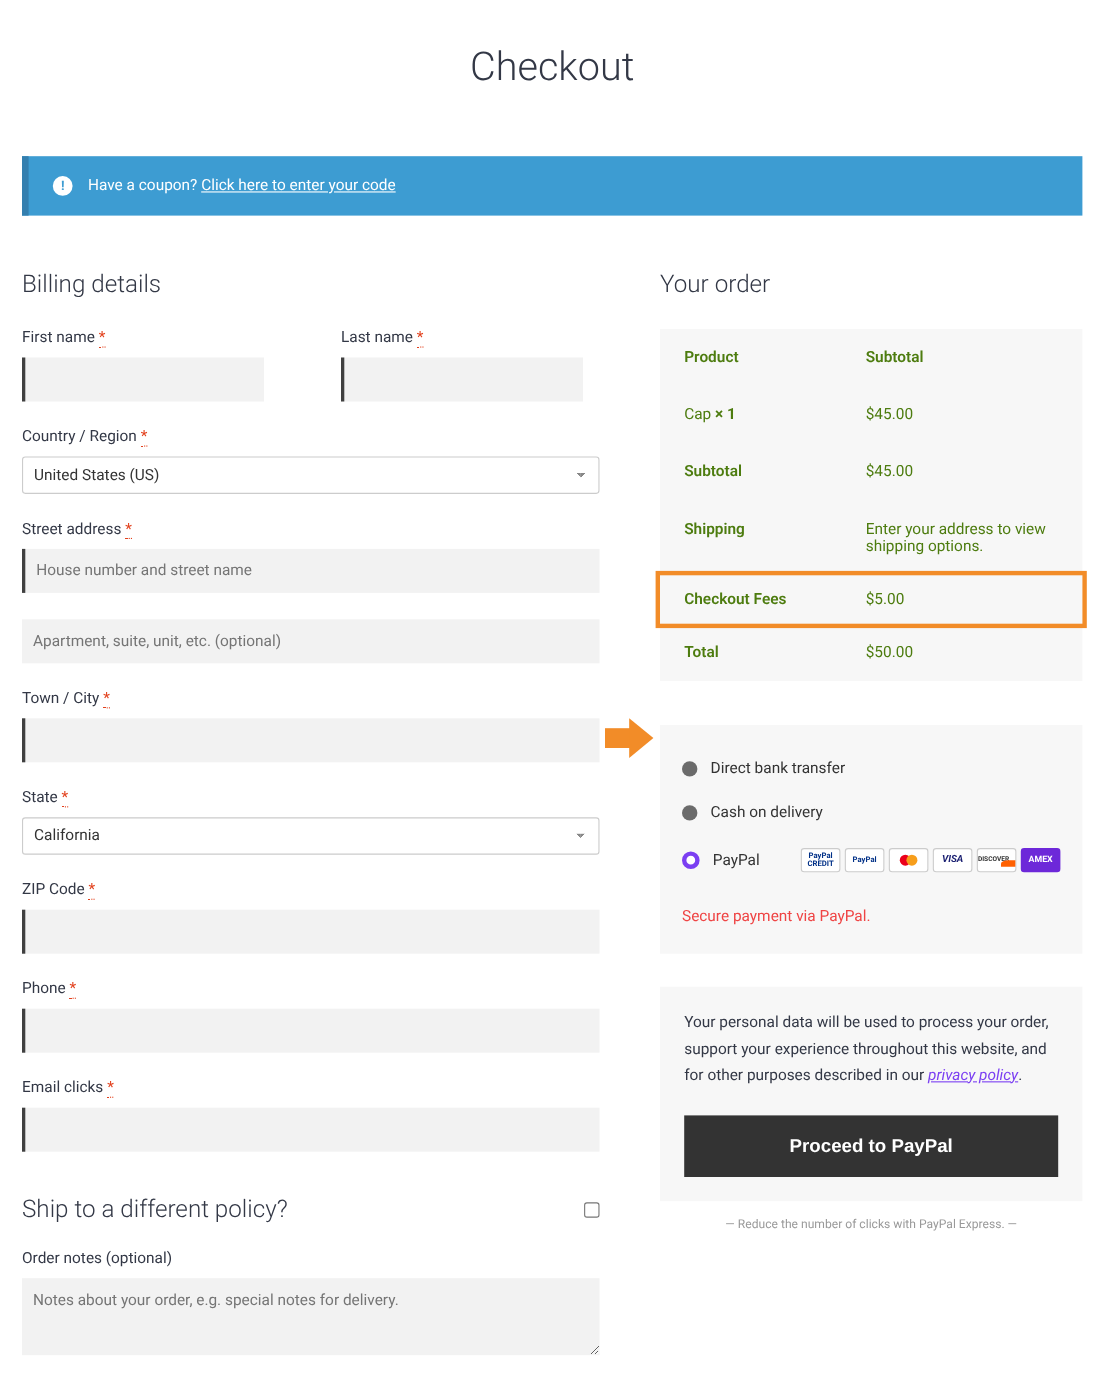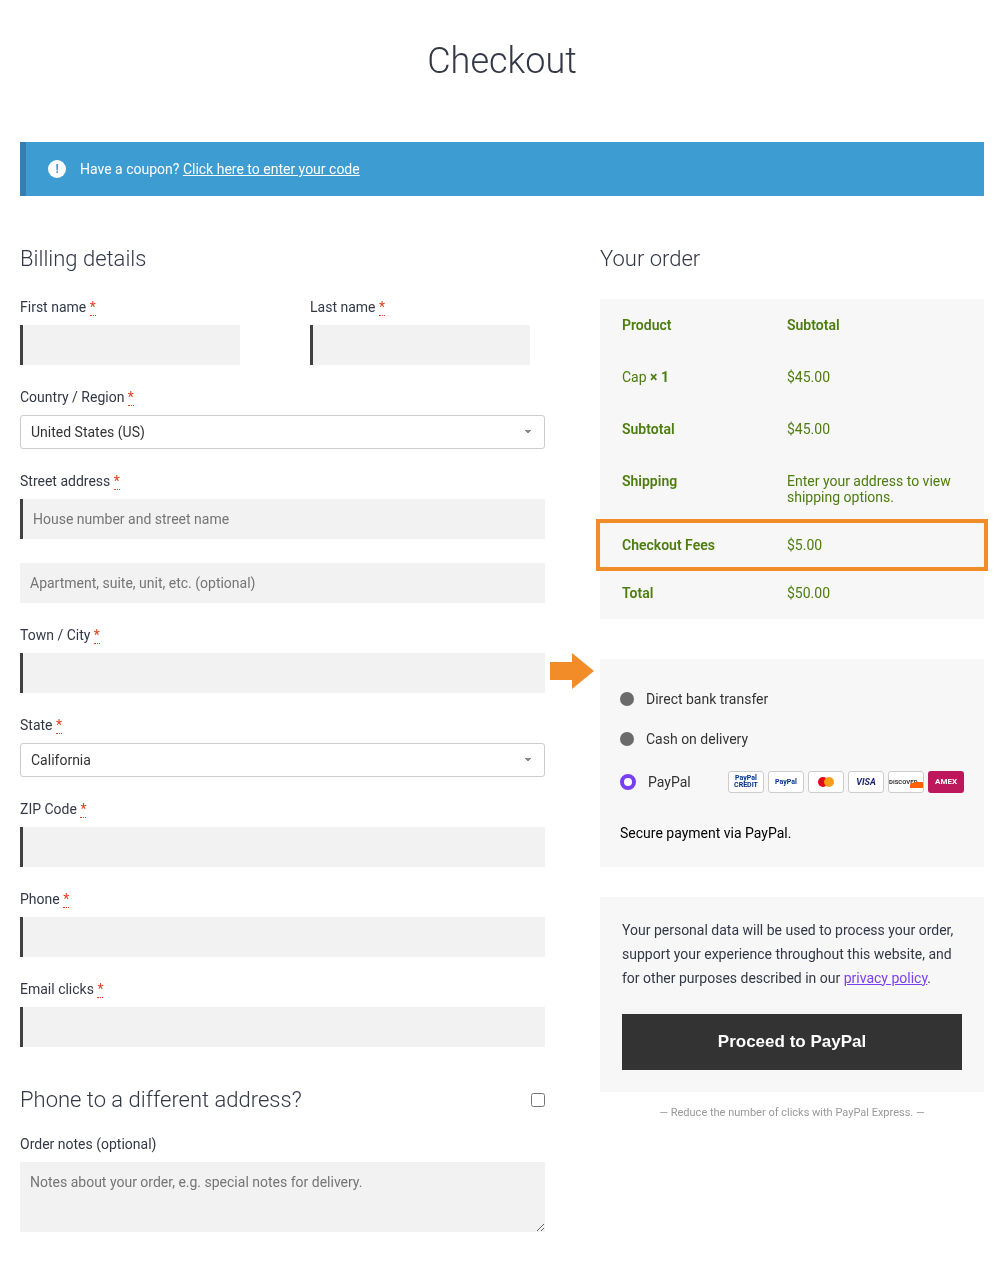--- a/index.html
+++ b/index.html
@@ -130,31 +130,31 @@
       border: 4px solid #7b3ff2;
       background: #fff;
       box-sizing: border-box;
     }
     .card-icons { display:flex; gap:4px; }
     .card-icon {
       width: 36px; height: 22px; border:1px solid #ccc; border-radius:3px;
       background:#fff; font-size:7px; display:flex;align-items:center;justify-content:center;
       font-weight:bold; text-align:center; line-height:1;
     }
-    .card-icon.blue { background:#be185d; color:#fff; border:none; }
-    .secure-note { padding: 20px 0 6px; color:#000000; }
+    .card-icon.blue { background:#6d28d9; color:#fff; border:none; }
+    .secure-note { padding: 20px 0 6px; color:#ef4444; }
 
     .privacy-box {
       background:#f7f7f7;
       margin-top: 30px;
       padding: 22px;
       color:#333846;
       line-height:1.7;
     }
-    .privacy-box a { color:#7b3ff2; text-decoration:underline; }
+    .privacy-box a { color:#7b3ff2; text-decoration:underline;font-style:italic; }
     .proceed-btn {
       display:block;
       width:100%;
       background:#333333;
       color:#fff;
       text-align:center;
       padding: 18px;
       font-size: 17px;
       font-weight:600;
       border:none;
@@ -251,21 +251,21 @@
         <label><span>Phone</span> <span class="req">*</span></label>
         <input class="input-text input-required" style="">
       </div>
 
       <div class="form-row">
         <label><span>Email clicks</span> <span class="req">*</span></label>
         <input class="input-text input-required" style="">
       </div>
 
       <div class="ship-header">
-        <h3 class="section-h">Phone to a different address?</h3>
+        <h3 class="section-h">Ship to a different policy?</h3>
         <input type="checkbox" style="">
       </div>
 
       <div class="form-row">
         <label>Order notes (optional)</label>
         <textarea placeholder="Notes about your order, e.g. special notes for delivery." style=""></textarea>
       </div>
     </div>
 
     <div class="col-right arrow">

